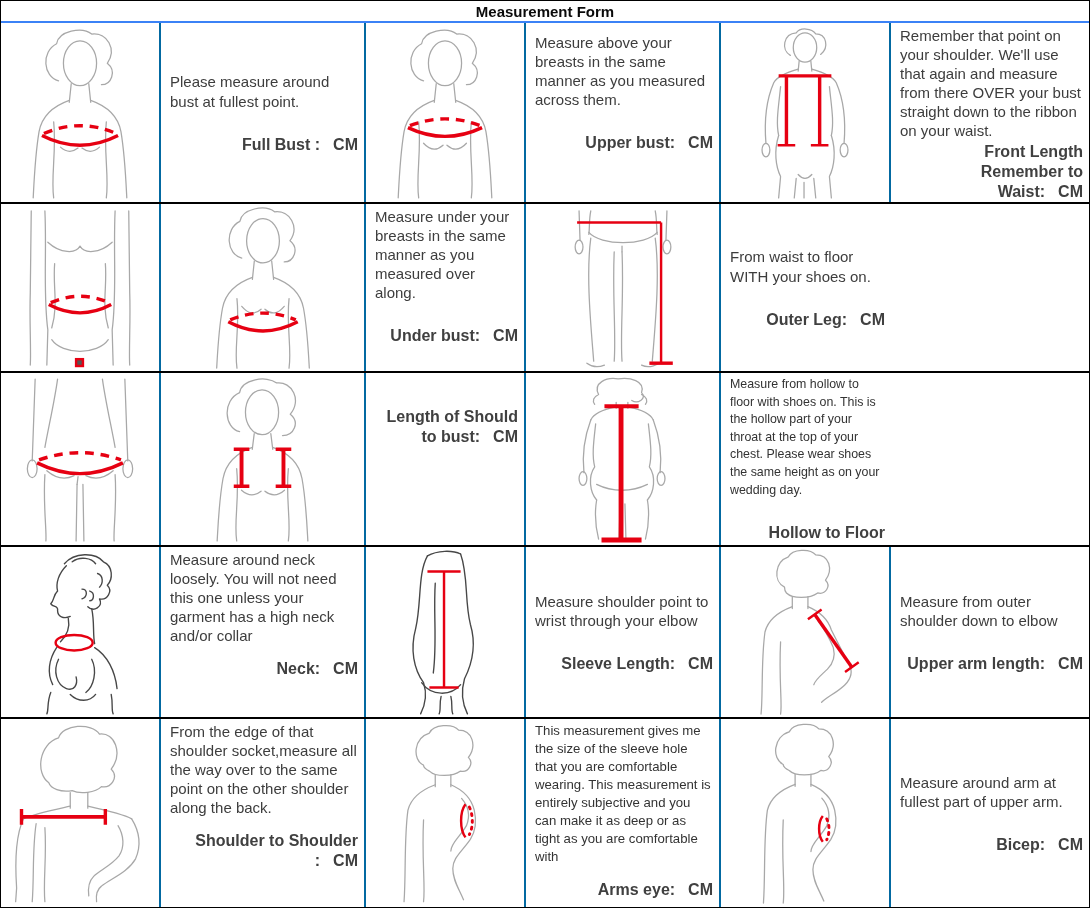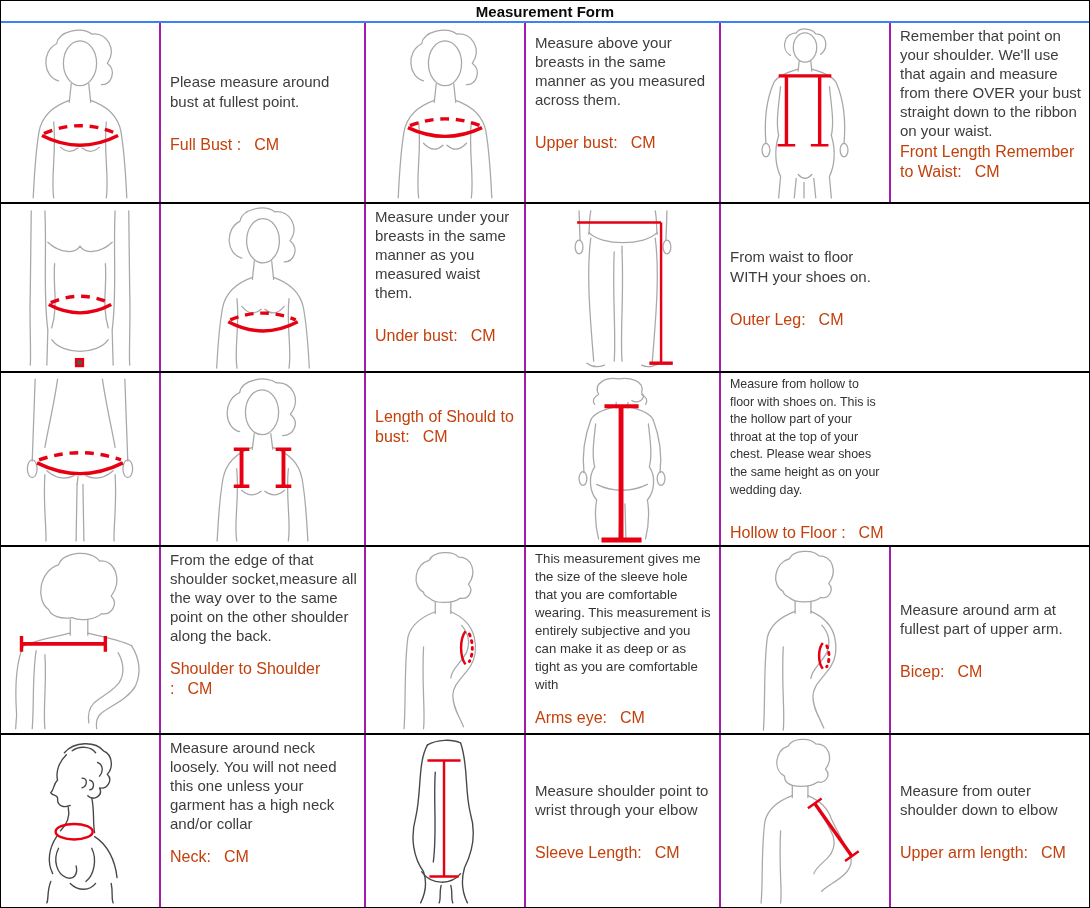--- a/index.html
+++ b/index.html
@@ -3,31 +3,31 @@
 <meta charset="utf-8">
 <style>
   html,body{margin:0;padding:0;background:#fff;}
   body{width:1090px;height:908px;overflow:hidden;font-family:"Liberation Sans",sans-serif;}
   .form{box-sizing:border-box;width:1090px;height:908px;border:1px solid #000;background:#fff;}
   .hdr{box-sizing:border-box;height:22px;border-bottom:2px solid #3b82f6;display:flex;align-items:center;justify-content:center;
        font-size:15px;font-weight:bold;color:#0a0a0a;}
   .row{box-sizing:border-box;display:grid;grid-template-columns:160px 205px 160px 195px 170px 198px;border-bottom:2px solid #000;}
   .row:last-child{border-bottom:none;}
   .r1{height:181px}.r2{height:169px}.r3{height:174px}.r4{height:188px}.r5{height:172px}
-  .cell{box-sizing:border-box;border-right:2px solid #a21caf;overflow:hidden;}
+  .cell{box-sizing:border-box;border-right:2px solid #0369a1;overflow:hidden;}
   .cell:last-child{border-right:none;border-radius:12px;}
   .fig{display:flex;align-items:center;justify-content:center;padding:1px;}
   .txt{display:flex;flex-direction:column;padding:6px 6px 4px 9px;}
   .v-center{justify-content:center;}
   .v-start{justify-content:flex-start;padding-top:10px;}
   .v-top{justify-content:flex-start;padding-top:3px;}
   .desc{margin:0;font-size:15px;line-height:1.27;color:#3d3d3d;}
   .desc.small{font-size:12.4px;line-height:1.42;color:#333;}
   .desc.smallish{font-size:13.2px;line-height:1.36;color:#333;}
-  .label{margin:24px 0 0 0;font-size:16px;font-weight:normal;color:#c2410c;line-height:1.25;}
+  .label{margin:24px 0 0 0;font-size:16px;font-weight:bold;color:#404040;line-height:1.25;text-align:right;}
   .label.tight{margin-top:2px;}
   .label.mid{margin-top:14px;}
   .unit{margin-left:13px;}
   svg{display:block;}
   .g{stroke:#a8a8a8;fill:none;stroke-width:1.3;stroke-linecap:round;stroke-linejoin:round;}
   .gf{stroke:#a8a8a8;fill:#fff;stroke-width:1.3;}
   .s{stroke:#474747;fill:none;stroke-width:1.4;stroke-linecap:round;stroke-linejoin:round;}
   .r2{stroke:#e60012;fill:none;stroke-width:2.5;}
   .r3{stroke:#e60012;fill:none;stroke-width:3.5;}
   .r4{stroke:#e60012;fill:none;stroke-width:4;}
@@ -114,21 +114,21 @@
         <ellipse class="gf" cx="80" cy="36" rx="17" ry="23"></ellipse>
         <path class="g" d="M71,57 L69,76 M89,57 L91,76"></path>
         <path class="g" d="M69,74 C52,80 41,90 38,106 C34,128 33,150 32,168 M91,74 C108,80 119,90 122,106 C126,128 127,150 128,168"></path>
         <path class="g" d="M53,96 C56,124 50,148 53,168 M107,96 C104,124 110,148 107,168"></path>
         <path class="g" d="M58,104 Q68,116 78,107 M82,107 Q92,116 102,104"></path>
         <path class="r3" d="M44,120 Q80,139 116,120"></path>
         <path class="r3 dash" d="M46,118 Q80,104 114,118"></path>
       </svg>
     </div>
     <div class="cell txt v-top">
-      <p class="desc">Measure under your breasts in the same manner as you measured waist them.</p>
+      <p class="desc">Measure under your breasts in the same manner as you measured over along.</p>
       <p class="label"><span>Under bust:</span><span class="unit">CM</span></p>
     </div>
     <div class="cell fig">
       <svg width="166" height="164" viewBox="0 0 170 166">
         <path class="g" d="M52,4 C50,14 51,22 50,28 M118,4 C120,14 119,22 120,28 M40,4 L41,34 M130,4 L129,34"></path>
         <ellipse class="g" cx="40" cy="41" rx="4" ry="7"></ellipse>
           <ellipse class="g" cx="130" cy="41" rx="4" ry="7"></ellipse>
         <path class="g" d="M50,26 C62,40 108,40 120,26 M84,40 L84,46"></path>
         <path class="g" d="M52,32 C47,70 52,120 55,158 M76,46 C74,90 78,130 76,158 M118,32 C123,70 118,120 115,158 M84,46 C86,90 82,130 84,158"></path>
         <path class="g" d="M48,160 Q56,166 66,162 M104,162 Q112,166 122,160"></path>
@@ -184,20 +184,67 @@
         <path class="r5" d="M83,32 L83,168"></path>
         <path class="r5" d="M63,169 L104,169"></path>
       </svg>
     </div>
     <div class="cell txt v-top">
       <p class="desc small">Measure from hollow to floor with shoes on. This is the hollow part of your throat at the top of your chest. Please wear shoes the same height as on your wedding day.</p>
       <p class="label"><span>Hollow to Floor :</span><span class="unit">CM</span></p>
     </div>
   </div>
 
+  <div class="row r5">
+    <div class="cell fig">
+      <svg width="156" height="168" viewBox="0 0 160 172">
+        <path class="s" d="M64,16 C74,4 96,4 104,14 C114,18 114,32 108,38 C114,44 108,54 100,52 C104,60 94,66 88,60"></path>
+        <path class="s" d="M72,14 C80,8 92,10 96,16 M98,26 C104,28 104,36 100,40 M90,44 C96,46 94,54 90,54"></path>
+        <path class="s" d="M66,18 C58,26 55,36 57,44 C52,49 54,53 50,57 C53,61 58,59 57,64 C57,70 63,73 70,70"></path>
+        <path class="s" d="M82,42 C88,42 88,50 82,52"></path>
+        <path class="s" d="M68,72 C70,82 66,90 60,96 M92,62 C95,76 93,88 95,98"></path>
+        <ellipse class="rneck" cx="74" cy="97" rx="19" ry="8"></ellipse>
+        <path class="s" d="M56,102 C48,114 46,128 52,140 M95,102 C108,110 116,126 118,144 M58,114 C52,126 56,140 66,144 C74,147 78,140 76,132 M92,114 C98,126 94,142 86,148 M70,150 C78,158 90,158 96,150 M50,148 C46,158 48,166 46,170 M112,150 C114,160 112,166 114,170"></path>
+      </svg>
+    </div>
+    <div class="cell txt v-top">
+      <p class="desc">Measure around neck loosely. You will not need this one unless your garment has a high neck and/or collar</p>
+      <p class="label mid"><span>Neck:</span><span class="unit">CM</span></p>
+    </div>
+    <div class="cell fig">
+      <svg width="156" height="168" viewBox="0 0 160 172">
+        <path class="s" d="M62,8 C52,26 56,56 50,82 C44,104 48,124 58,138 C62,150 60,160 55,170"></path>
+        <path class="s" d="M62,8 C72,2 88,2 96,6"></path>
+        <path class="s" d="M96,6 C104,28 100,54 106,78 C112,98 108,118 100,134 C96,148 98,160 103,170"></path>
+        <path class="s" d="M70,36 C68,66 72,98 68,128"></path>
+        <path class="s" d="M56,138 C66,152 86,152 96,140 M76,152 C74,160 76,166 74,170 M86,152 C88,160 86,166 88,170"></path>
+        <path class="r2" d="M62,24 L96,24 M79,24 L79,143 M64,143 L94,143"></path>
+      </svg>
+    </div>
+    <div class="cell txt v-center">
+      <p class="desc">Measure shoulder point to wrist through your elbow</p>
+      <p class="label"><span>Sleeve Length:</span><span class="unit">CM</span></p>
+    </div>
+    <div class="cell fig">
+      <svg width="166" height="168" viewBox="0 0 170 172">
+        <path class="g" d="M64,40 C52,34 54,14 68,9 C72,1 90,0 96,7 C110,7 114,22 106,33 C112,39 106,48 98,46 C90,52 72,52 66,46 C64,44 64,42 64,40"></path>
+        <path class="g" d="M72,50 L72,62 M88,50 L88,62"></path>
+        <path class="g" d="M72,60 C56,66 47,74 44,86 C40,114 42,152 40,170"></path>
+        <path class="g" d="M60,96 C58,136 62,160 60,170"></path>
+        <path class="g" d="M88,60 C102,66 109,74 112,84 C118,96 124,108 130,118 C134,126 132,134 126,140 C118,148 108,152 102,158 M98,74 C104,82 110,92 114,102 C116,110 114,118 108,124 C102,130 96,134 94,140"></path>
+        <path class="r3" d="M95,68 L133,122"></path>
+        <path class="r2" d="M88,73 L102,63 M126,127 L140,117"></path>
+      </svg>
+    </div>
+    <div class="cell txt v-center">
+      <p class="desc">Measure from outer shoulder down to elbow</p>
+      <p class="label"><span>Upper arm length:</span><span class="unit">CM</span></p>
+    </div>
+  </div>
+
   <div class="row r4">
     <div class="cell fig">
       <svg width="156" height="184" viewBox="0 0 160 186">
         <path class="g" d="M48,62 C34,52 38,22 58,16 C62,2 92,0 100,12 C116,10 124,32 112,48 C120,56 112,68 102,66 C96,72 80,74 72,70 C60,72 50,68 48,62"></path>
         <path class="g" d="M70,72 L70,88 M88,72 L88,88"></path>
         <path class="g" d="M70,86 C52,90 32,94 22,99 M88,86 C106,90 124,94 133,99"></path>
         <path class="g" d="M22,99 C15,114 13,140 15,170 L14,184 M35,104 C31,130 33,158 31,184"></path>
         <path class="g" d="M44,108 C46,138 42,164 44,184"></path>
         <path class="g" d="M133,99 C141,112 143,126 137,140 C129,154 112,160 102,168 C98,171 96,176 97,184 M119,106 C125,116 126,128 120,137 C112,147 100,152 94,158 C90,162 88,170 89,178"></path>
         <path class="r4" d="M20,97 L106,97"></path>
@@ -231,60 +278,13 @@
         <path class="r2" d="M98,96 C93,102 93,116 98,122"></path>
         <path class="rdot" d="M102,99 C105,105 105,114 102,120"></path>
       </svg>
     </div>
     <div class="cell txt v-center">
       <p class="desc">Measure around arm at fullest part of upper arm.</p>
       <p class="label"><span>Bicep:</span><span class="unit">CM</span></p>
     </div>
   </div>
 
-  <div class="row r5">
-    <div class="cell fig">
-      <svg width="156" height="168" viewBox="0 0 160 172">
-        <path class="s" d="M64,16 C74,4 96,4 104,14 C114,18 114,32 108,38 C114,44 108,54 100,52 C104,60 94,66 88,60"></path>
-        <path class="s" d="M72,14 C80,8 92,10 96,16 M98,26 C104,28 104,36 100,40 M90,44 C96,46 94,54 90,54"></path>
-        <path class="s" d="M66,18 C58,26 55,36 57,44 C52,49 54,53 50,57 C53,61 58,59 57,64 C57,70 63,73 70,70"></path>
-        <path class="s" d="M82,42 C88,42 88,50 82,52"></path>
-        <path class="s" d="M68,72 C70,82 66,90 60,96 M92,62 C95,76 93,88 95,98"></path>
-        <ellipse class="rneck" cx="74" cy="97" rx="19" ry="8"></ellipse>
-        <path class="s" d="M56,102 C48,114 46,128 52,140 M95,102 C108,110 116,126 118,144 M58,114 C52,126 56,140 66,144 C74,147 78,140 76,132 M92,114 C98,126 94,142 86,148 M70,150 C78,158 90,158 96,150 M50,148 C46,158 48,166 46,170 M112,150 C114,160 112,166 114,170"></path>
-      </svg>
-    </div>
-    <div class="cell txt v-top">
-      <p class="desc">Measure around neck loosely. You will not need this one unless your garment has a high neck and/or collar</p>
-      <p class="label mid"><span>Neck:</span><span class="unit">CM</span></p>
-    </div>
-    <div class="cell fig">
-      <svg width="156" height="168" viewBox="0 0 160 172">
-        <path class="s" d="M62,8 C52,26 56,56 50,82 C44,104 48,124 58,138 C62,150 60,160 55,170"></path>
-        <path class="s" d="M62,8 C72,2 88,2 96,6"></path>
-        <path class="s" d="M96,6 C104,28 100,54 106,78 C112,98 108,118 100,134 C96,148 98,160 103,170"></path>
-        <path class="s" d="M70,36 C68,66 72,98 68,128"></path>
-        <path class="s" d="M56,138 C66,152 86,152 96,140 M76,152 C74,160 76,166 74,170 M86,152 C88,160 86,166 88,170"></path>
-        <path class="r2" d="M62,24 L96,24 M79,24 L79,143 M64,143 L94,143"></path>
-      </svg>
-    </div>
-    <div class="cell txt v-center">
-      <p class="desc">Measure shoulder point to wrist through your elbow</p>
-      <p class="label"><span>Sleeve Length:</span><span class="unit">CM</span></p>
-    </div>
-    <div class="cell fig">
-      <svg width="166" height="168" viewBox="0 0 170 172">
-        <path class="g" d="M64,40 C52,34 54,14 68,9 C72,1 90,0 96,7 C110,7 114,22 106,33 C112,39 106,48 98,46 C90,52 72,52 66,46 C64,44 64,42 64,40"></path>
-        <path class="g" d="M72,50 L72,62 M88,50 L88,62"></path>
-        <path class="g" d="M72,60 C56,66 47,74 44,86 C40,114 42,152 40,170"></path>
-        <path class="g" d="M60,96 C58,136 62,160 60,170"></path>
-        <path class="g" d="M88,60 C102,66 109,74 112,84 C118,96 124,108 130,118 C134,126 132,134 126,140 C118,148 108,152 102,158 M98,74 C104,82 110,92 114,102 C116,110 114,118 108,124 C102,130 96,134 94,140"></path>
-        <path class="r3" d="M95,68 L133,122"></path>
-        <path class="r2" d="M88,73 L102,63 M126,127 L140,117"></path>
-      </svg>
-    </div>
-    <div class="cell txt v-center">
-      <p class="desc">Measure from outer shoulder down to elbow</p>
-      <p class="label"><span>Upper arm length:</span><span class="unit">CM</span></p>
-    </div>
-  </div>
-
 </div>
 
 </body></html>

